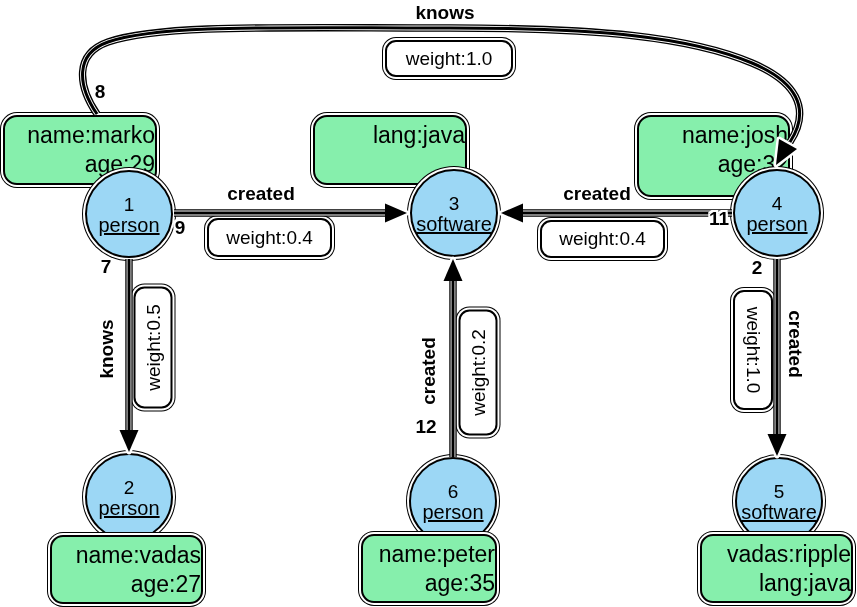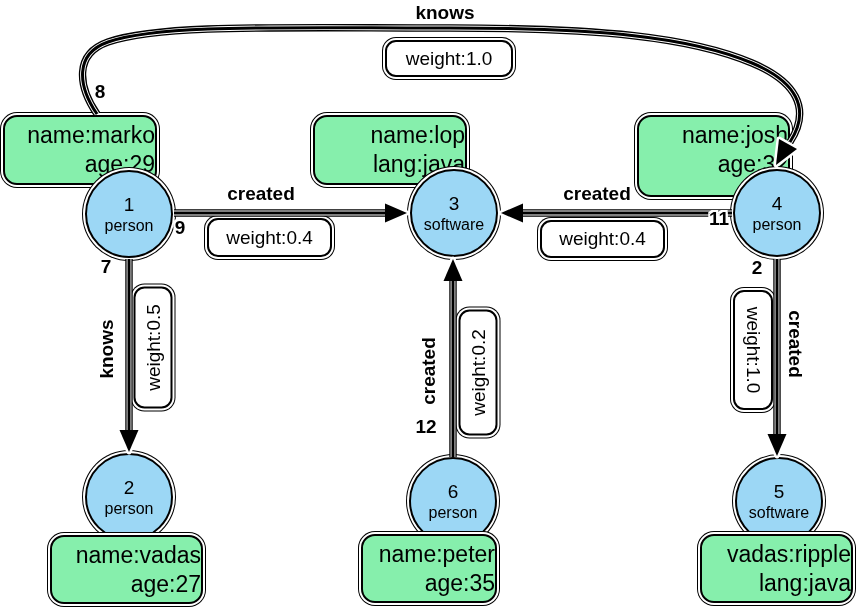--- a/index.html
+++ b/index.html
@@ -9,31 +9,31 @@
   }
   
   .node{
     position:absolute;width:88px;height:88px;box-sizing:border-box;
     border:2px solid #000;border-radius:50%;
     box-shadow:0 0 0 2px #fff,0 0 0 3px #000;
     display:flex;flex-direction:column;align-items:center;justify-content:center;
     z-index:3;
   }
   .node-id{font-size:19px;line-height:22px;}
-  .node-type{font-size:16px;line-height:19px;}
+  .node-type{font-size:20px;line-height:19px;text-decoration:underline;}
   
   .propbox{
     position:absolute;box-sizing:border-box;background:#86efac;
     border:2px solid #000;border-radius:14px;
     box-shadow:0 0 0 2px #fff,0 0 0 3px #000;
     padding:4px 0 0 10px;
     font-size:23px;line-height:29px;white-space:nowrap;overflow:hidden;text-align:right;
   }
   .row-top{z-index:2;}
-  .row-bottom{z-index:4;}
+  .row-bottom{z-index:4;border-radius:13px;}
   
   .weightbox{
     position:absolute;box-sizing:border-box;background:#fff;
     border:2px solid #000;border-radius:11px;
     box-shadow:0 0 0 2px #fff,0 0 0 3px #000;
     display:flex;align-items:center;justify-content:center;
     font-size:19px;white-space:nowrap;
     z-index:4;
   }
   .rot-ccw{transform:rotate(-90deg);}
@@ -114,21 +114,20 @@
       <polygon class="arrow-fill" points="443.5,281 462.5,281 453,259"></polygon>
       <polygon class="arrow-fill" points="776,165 779,139 797,149"></polygon>
     </g>
   </svg>
 
   <div class="propbox row-top" style="left:3px;top:115px;width:154px;height:70px;">
     <div>name:marko</div>
     <div>age:29</div>
   </div>
   <div class="propbox row-top" style="left:313px;top:115px;width:154px;height:70px;">
-    <div>name:lop</div>
     <div>lang:java</div>
   </div>
   <div class="propbox row-top" style="left:637px;top:115px;width:153px;height:82px;">
     <div>name:josh</div>
     <div>age:32</div>
   </div>
   <div class="propbox row-bottom" style="left:50px;top:535px;width:153px;height:69px;">
     <div>name:vadas</div>
     <div>age:27</div>
   </div>

